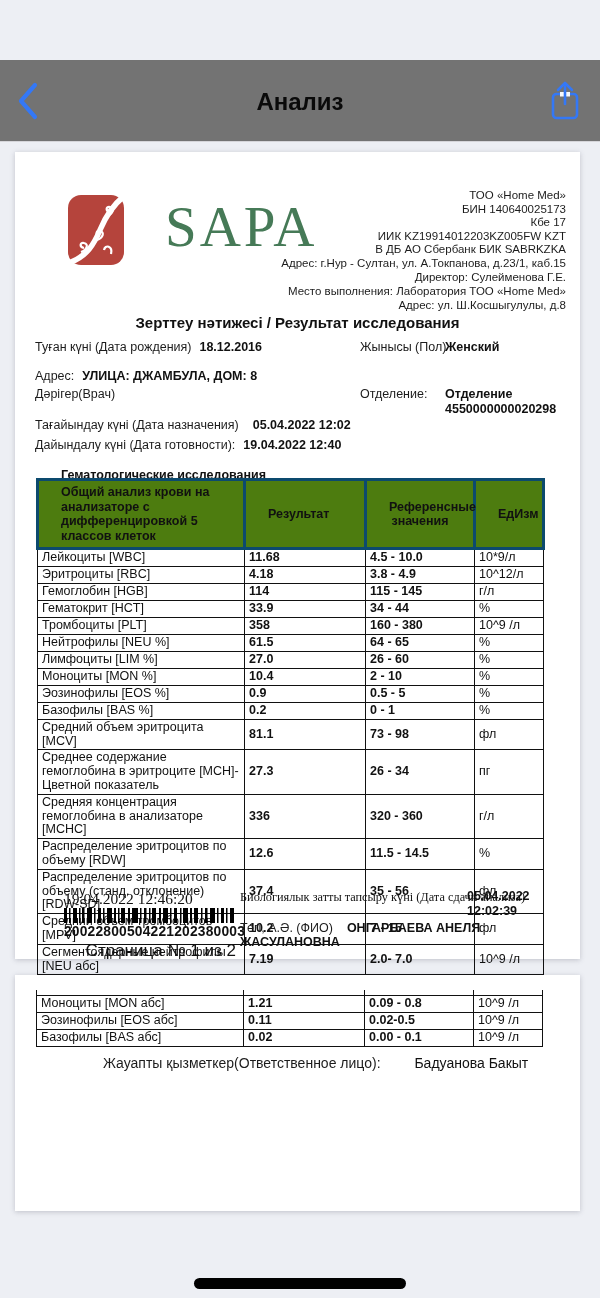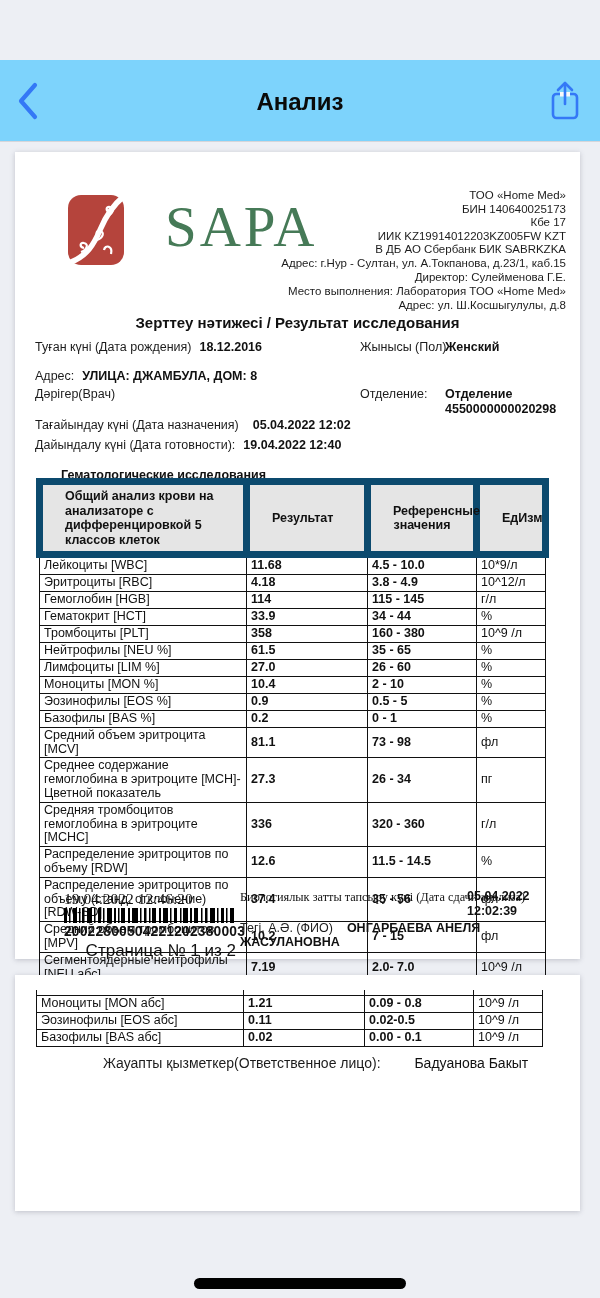--- a/index.html
+++ b/index.html
@@ -15,21 +15,21 @@
   .status-icons { position:absolute; right:14px; top:24px; display:flex; align-items:center; gap:8px; height:20px; }
   .sig { display:flex; align-items:flex-end; gap:2.5px; height:16px; }
   .sig i { display:block; width:4.5px; border-radius:1.5px; background:#c9c9cd; }
   .sig i.on { background:#0b0b0c; }
   .sig i:nth-child(1){height:5px;} .sig i:nth-child(2){height:8.5px;}
   .sig i:nth-child(3){height:12px;} .sig i:nth-child(4){height:15.5px;}
   .battery { position:relative; width:37px; height:17px; border:1.5px solid #babac0; border-radius:5.5px; padding:2px; margin-right:4px; }
   .battery-fill { width:58%; height:100%; background:#0b0b0c; border-radius:2.5px; }
   .battery-cap { position:absolute; right:-5px; top:4.5px; width:3px; height:6px; background:#babac0; border-radius:0 2px 2px 0; }
   
-  .nav-bar { position:absolute; top:60px; left:0; right:0; height:82px; background:#7dd3fc; border-bottom:1px solid #d6d6da; z-index:5; }
+  .nav-bar { position:absolute; top:60px; left:0; right:0; height:82px; background:#737373; border-bottom:1px solid #d6d6da; z-index:5; }
   .back-button { position:absolute; left:8px; top:22px; width:40px; height:40px; cursor:pointer; background:none; border:none; }
   .nav-title { position:absolute; left:0; right:0; top:28px; text-align:center; font-size:24px; font-weight:700; color:#0a0a0a; }
   .share-button { position:absolute; right:14px; top:20px; width:42px; height:44px; cursor:pointer; background:none; border:none; }
   
   .content { position:absolute; top:143px; left:0; right:0; bottom:0; background:#edeff4; }
   .page-card { position:absolute; left:15px; width:565px; background:#fff; box-shadow:0 1px 5px rgba(60,60,80,.25); }
   #card1 { top:9px; height:807px; }
   #card2 { top:832px; height:236px; }
   
   .logo-icon { position:absolute; left:52px; top:42px; width:58px; height:72px; }
@@ -45,21 +45,21 @@
   .rcol-v { position:absolute; left:410px; top:0; font-weight:700; }
   #prow1{top:182px;} #prow2{top:188px;} #prow3{top:217px;} #prow4{top:235px;}
   #prow5{top:266px;} #prow6{top:286px;}
   .gap8{display:inline-block;width:8px;} .gap14{display:inline-block;width:14px;}
   .section-title { position:absolute; left:46px; top:316px; font-size:12.5px; font-weight:700; }
   
   table.t { position:absolute; left:21px; border-collapse:collapse; table-layout:fixed; width:506px; font-size:12.5px; }
   #table1 { top:326px; }
   table.t col:nth-child(1){width:207px;} table.t col:nth-child(2){width:121px;}
   table.t col:nth-child(3){width:109px;} table.t col:nth-child(4){width:69px;}
-  table.t th { background:#e5e5e5; border:7px solid #0c4a6e; font-weight:700; text-align:left;
+  table.t th { background:#4d7c0f; border:3px solid #0c4a6e; font-weight:700; text-align:left;
                padding:4px 22px; height:40px; vertical-align:middle; line-height:14.5px; }
   table.t th.center { text-align:center; }
   table.t td { border:1px solid #111; padding:1px 4px; line-height:13.8px; vertical-align:middle; }
   table.t td.c1, table.t td.c2 { font-weight:700; }
   table.t tr.single td { height:17px; }
   table.t tr.double td { height:29px; }
   #table2 { top:15px; }
   #table2 tr.stub td { border-top:none; border-bottom:none; height:5px; padding:0; }
   
   .print-date { position:absolute; left:49px; top:738px; font-family:"Liberation Serif", serif; font-size:15.5px; }
@@ -203,21 +203,21 @@
             </tr>
             <tr class="single">
               <td class="c0">Тромбоциты [PLT]</td>
               <td class="c1">358</td>
               <td class="c2">160 - 380</td>
               <td class="c3">10^9 /л</td>
             </tr>
             <tr class="single">
               <td class="c0">Нейтрофилы [NEU %]</td>
               <td class="c1">61.5</td>
-              <td class="c2">35 - 65</td>
+              <td class="c2">64 - 65</td>
               <td class="c3">%</td>
             </tr>
             <tr class="single">
               <td class="c0">Лимфоциты [LIM %]</td>
               <td class="c1">27.0</td>
               <td class="c2">26 - 60</td>
               <td class="c3">%</td>
             </tr>
             <tr class="single">
               <td class="c0">Моноциты [MON %]</td>
@@ -243,21 +243,21 @@
               <td class="c2">73 - 98</td>
               <td class="c3">фл</td>
             </tr>
             <tr class="double">
               <td class="c0">Среднее содержание гемоглобина в эритроците [MCH]- Цветной показатель</td>
               <td class="c1">27.3</td>
               <td class="c2">26 - 34</td>
               <td class="c3">пг</td>
             </tr>
             <tr class="double">
-              <td class="c0">Средняя тромбоцитов гемоглобина в эритроците [MCHC]</td>
+              <td class="c0">Средняя концентрация гемоглобина в анализаторе [MCHC]</td>
               <td class="c1">336</td>
               <td class="c2">320 - 360</td>
               <td class="c3">г/л</td>
             </tr>
             <tr class="double">
               <td class="c0">Распределение эритроцитов по объему [RDW]</td>
               <td class="c1">12.6</td>
               <td class="c2">11.5 - 14.5</td>
               <td class="c3">%</td>
             </tr>

